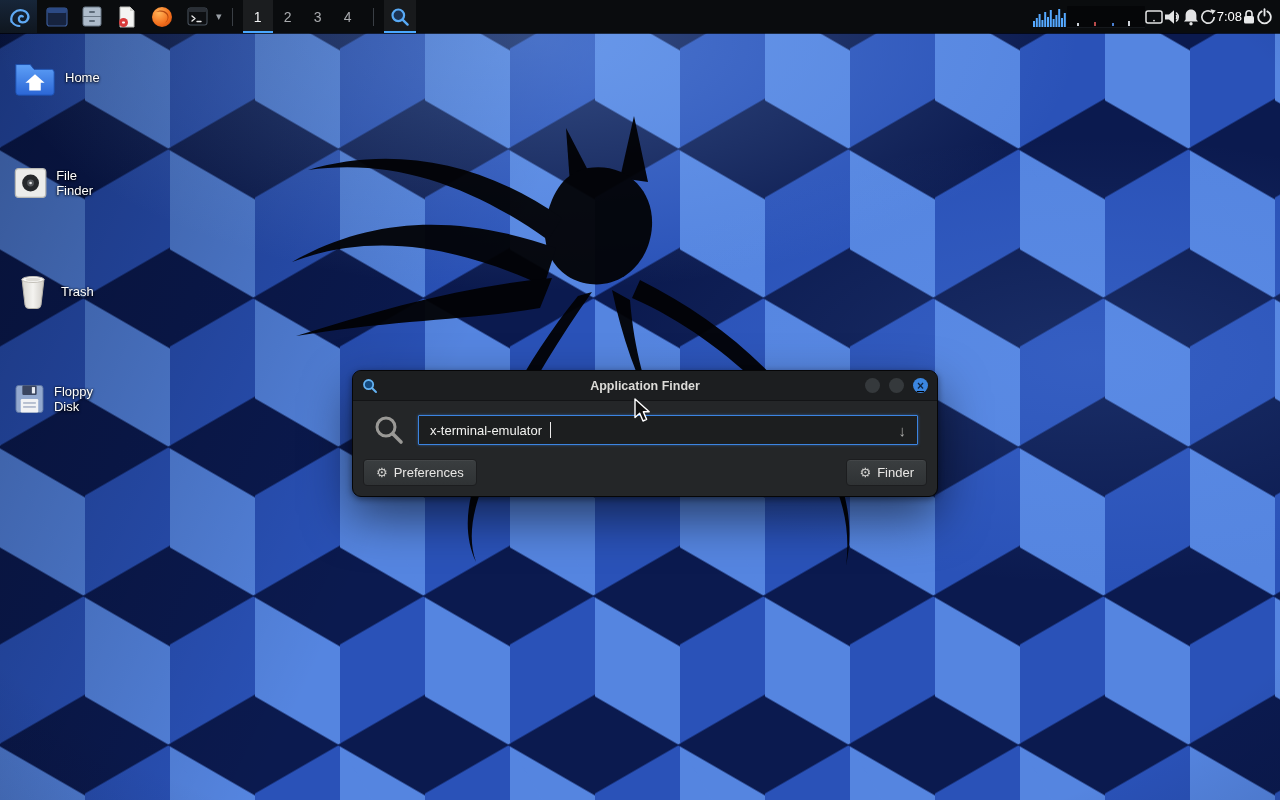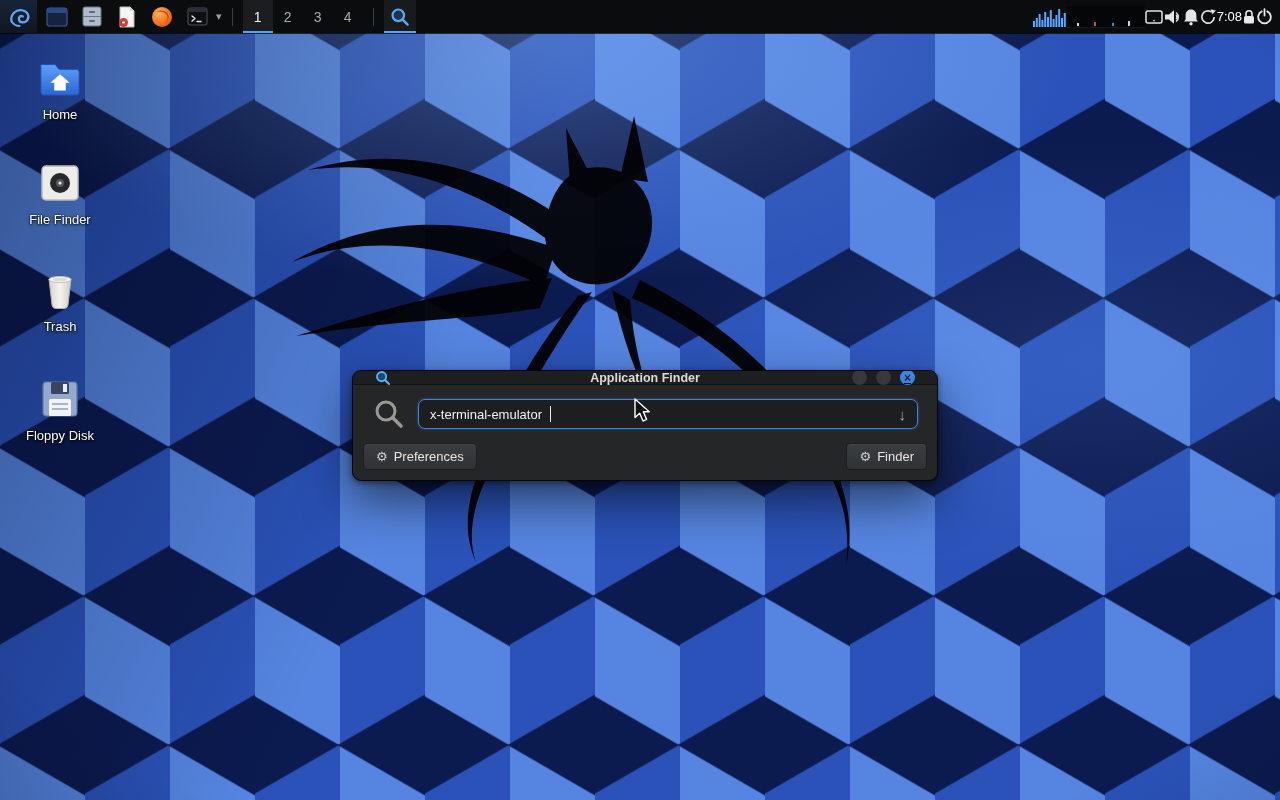--- a/index.html
+++ b/index.html
@@ -42,40 +42,40 @@
   .wsbtn { width:30px; display:flex; align-items:center; justify-content:center; font-size:14px; color:#a9abae; }
   .wsbtn.active { color:#f2f3f4; background:rgba(255,255,255,.07); box-shadow:inset 0 -3px 0 -1px #4aa8ff; }
   .taskbtn { width:32px; display:flex; align-items:center; justify-content:center;
     background:rgba(255,255,255,.06); box-shadow:inset 0 -3px 0 -1px #4aa8ff; }
   .tray { margin-left:auto; display:flex; align-items:center; padding-right:7px; }
   .clock { font-size:13px; color:#fff; }
   .mini-graph { width:78px; height:22px; background:#050608; border-radius:1px; position:relative; }
   .mini-graph i { position:absolute; display:block; }
 
   
-  .dicon { position:absolute; left:12px; width:96px; display:flex; flex-direction:column;
+  .dicon { position:absolute; left:12px; width:96px; display:flex; flex-direction:row;
     align-items:center; gap:7px; z-index:4; cursor:pointer; }
   .dlabel { font-size:13px; color:#fff; text-shadow:0 1px 3px rgba(0,0,0,.95), 0 0 2px rgba(0,0,0,.8); }
 
   
   .window { position:absolute; left:352px; top:370px; width:586px; z-index:6;
     background:#242628; border:1px solid #060607; border-radius:9px; overflow:hidden;
     box-shadow:0 2px 6px rgba(0,0,0,.45), 0 20px 48px rgba(0,0,0,.55); }
-  .titlebar { height:14px; background:#1c1e20; border-bottom:1px solid #131416;
-    display:flex; align-items:center; padding:0 22px; position:relative;text-decoration:underline; }
+  .titlebar { height:30px; background:#1c1e20; border-bottom:1px solid #131416;
+    display:flex; align-items:center; padding:0 9px; position:relative;text-decoration:underline; }
   .wtitle { position:absolute; left:0; right:0; text-align:center; font-weight:bold;
     font-size:12.5px; color:#dcdbd8; pointer-events:none; }
   .win-icon { z-index:1; display:flex; }
   .win-btns { margin-left:auto; display:flex; gap:9px; z-index:1; }
   .wbtn { width:15px; height:15px; border-radius:50%; background:#35393c; cursor:pointer;
     display:flex; align-items:center; justify-content:center; }
   .wbtn.close { background:#3b86e0; color:#0e2440; font-size:12px; font-weight:bold; line-height:1; }
   .wbody { padding:13px 10px 10px; }
   .srow { display:flex; align-items:center; gap:13px; padding:0 9px 0 10px; }
-  .entry { flex:1; height:30px; background:#1c1e1f; border:1px solid #3c84e0; border-radius:7px;
+  .entry { flex:1; height:30px; background:#1c1e1f; border:1px solid #3c84e0; border-radius:1px;
     box-shadow:0 0 3px rgba(60,132,224,.55); display:flex; align-items:center; padding:0 11px; cursor:text; }
   .entry-text { color:#f2f2f0; font-size:13px; }
   .caret { width:1.5px; height:16px; background:#eceaea; margin-left:8px; }
   .drop { margin-left:auto; color:#aeaeac; font-size:15px; cursor:pointer; }
   .btn-row { margin-top:13px; display:flex; justify-content:space-between; }
   .gbtn { display:inline-flex; align-items:center; gap:6px; height:27px; padding:0 12px;
     background:linear-gradient(#3a3e40,#2f3234); border:1px solid #1c1d1f; border-radius:4px;
     color:#e8e7e5; font-size:13px; font-family:inherit; cursor:pointer;
     box-shadow:inset 0 1px 0 rgba(255,255,255,.05); }
   .gear { font-size:13px; color:#cfcfcd; line-height:1; }

